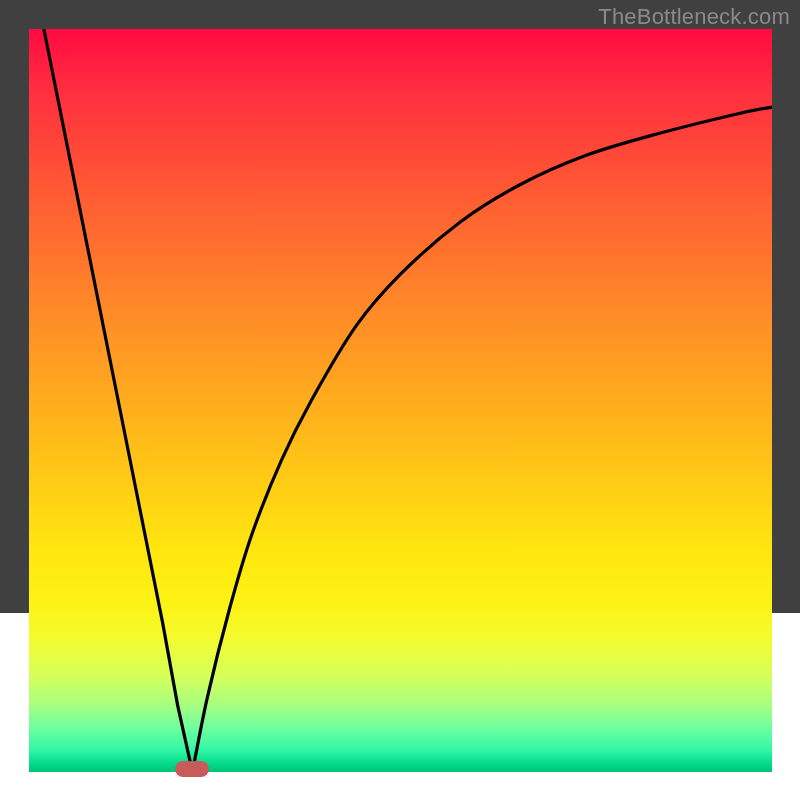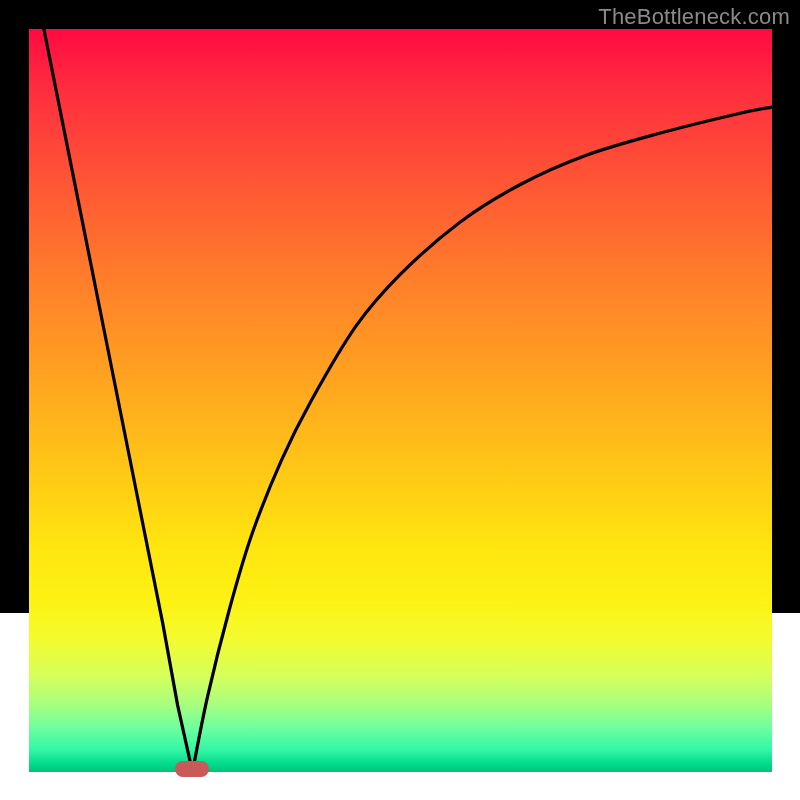--- a/index.html
+++ b/index.html
@@ -1,21 +1,21 @@
 <!DOCTYPE html>
 <html><head>
 <meta charset="utf-8">
 <style>
   * { margin: 0; padding: 0; box-sizing: border-box; }
   html, body { width: 800px; height: 800px; overflow: hidden; background: #fff; }
   .wrap {
     position: relative;
     width: 800px;
     height: 613px;
-    background: #000000;
+    background: #404040;
   }
   .plot-area {
     position: absolute;
     left: 29px;
     top: 29px;
     width: 743px;
     height: 743px;
     background: linear-gradient(to bottom,
       #ff0a41 0%,
       #ff2d3f 8%,

